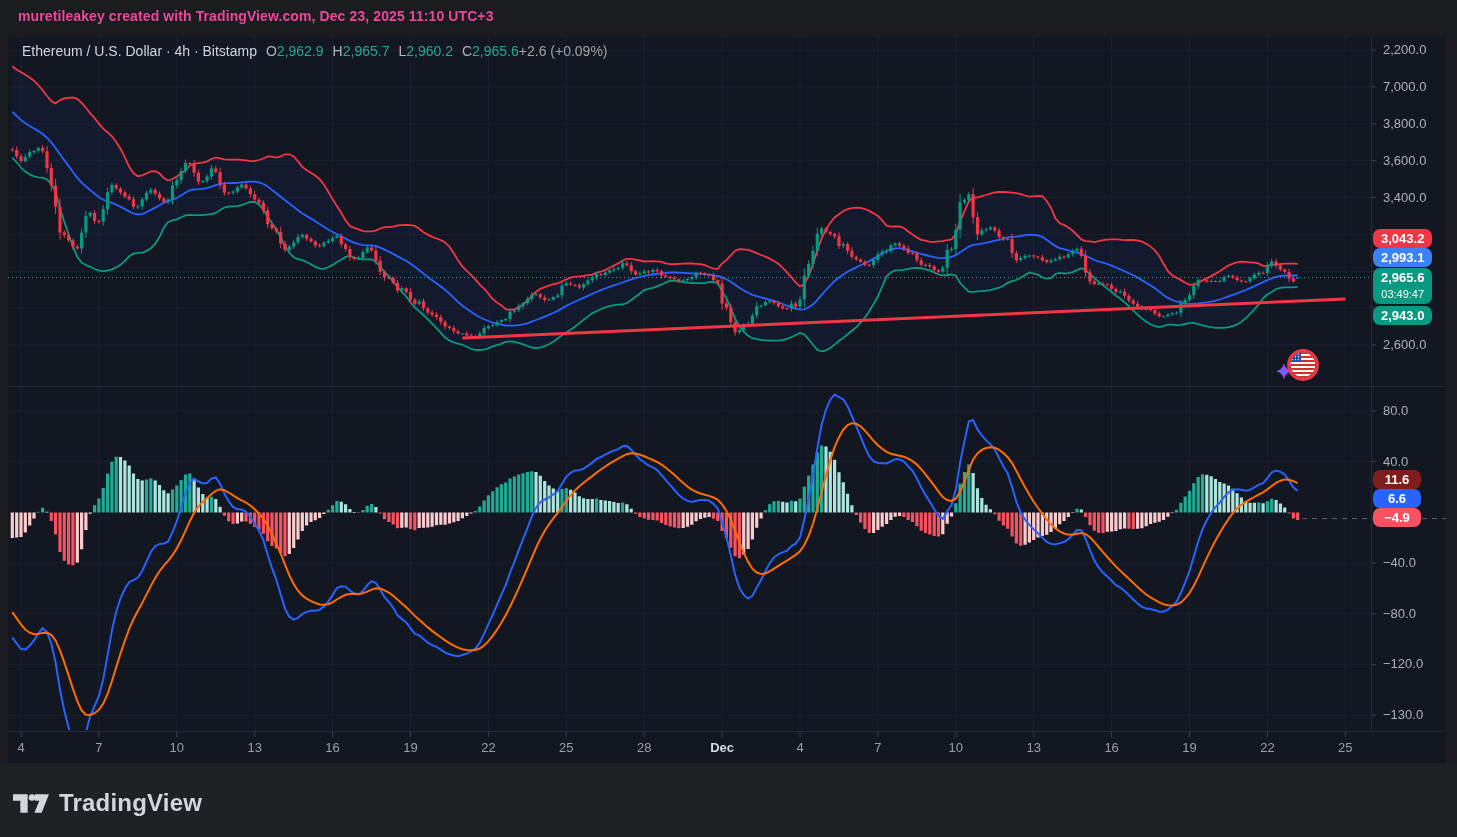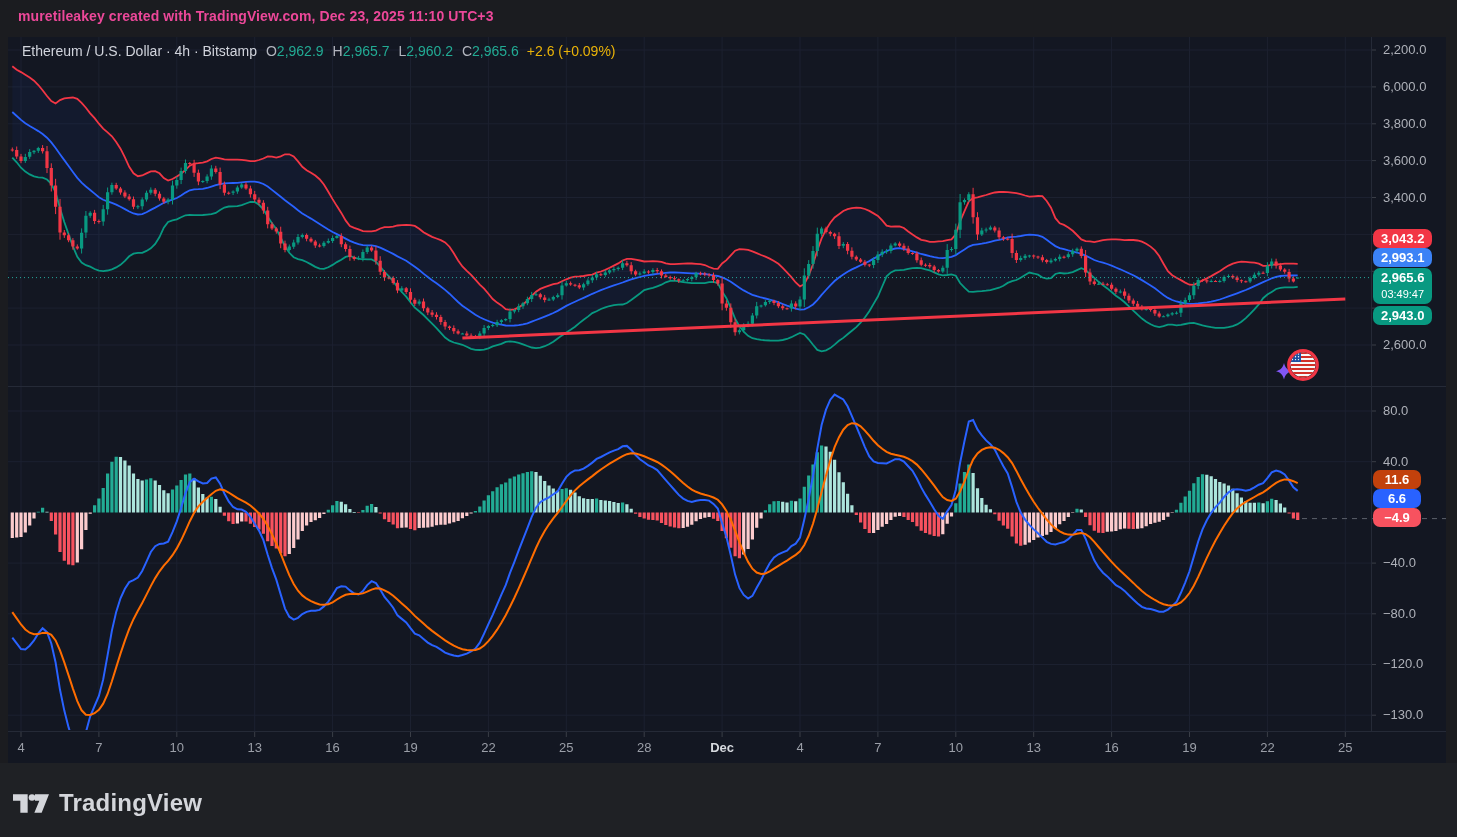--- a/index.html
+++ b/index.html
@@ -15,21 +15,21 @@
     position:absolute;left:18px;top:8px;
     font-size:14px;font-weight:700;color:#ec4899;letter-spacing:.1px;
   }
   .legend{
     position:absolute;left:22px;top:43px;height:18px;
     font-size:14px;color:#d1d4dc;white-space:nowrap;z-index:6;
   }
   .legend .ohlc-item{margin-left:9px;}
   .legend .ohlc-label{color:#b2b5be;}
   .legend .ohlc-value{color:#22ab94;}
-  .legend .change{color:#eab308;margin-left:8px;}
+  .legend .change{color:#a3a3a3;margin-left:0;}
   svg.canvas{position:absolute;left:0;top:0;z-index:2;}
   .right-axis{
     position:absolute;left:1371px;top:37px;width:75px;height:694px;z-index:5;
   }
   .axis-label{
     position:absolute;left:12px;height:16px;line-height:16px;
     font-size:13px;color:#aeb1b9;white-space:nowrap;
   }
   .time-axis{
     position:absolute;left:8px;top:731px;width:1363px;height:32px;z-index:5;
@@ -168,25 +168,25 @@
 </div>
 
 <div class="right-axis" id="right-axis">
   <div class="badge" style="top: 192px; background: rgb(242, 54, 69);">3,043.2</div>
   <div class="badge" style="top: 211px; background: #3b82f6;">2,993.1</div>
   <div class="badge double" style="top: 231px; background: rgb(8, 153, 129);">
     <div class="price-line">2,965.6</div>
     <div class="countdown-line">03:49:47</div>
   </div>
   <div class="badge" style="top: 269px; background: rgb(8, 153, 129);">2,943.0</div>
-  <div class="badge" style="top: 433px; background: #c2410c;">11.6</div>
+  <div class="badge" style="top: 433px; background: #7f1d1d;">11.6</div>
   <div class="badge" style="top: 452px; background: rgb(41, 98, 255);">6.6</div>
   <div class="badge" style="top: 471px; background: rgb(247, 82, 95);">−4.9</div>
 <div class="axis-label" style="top: 5px;">2,200.0</div>
-    <div class="axis-label" style="top: 41.875px;">6,000.0</div>
+    <div class="axis-label" style="top: 41.875px;">7,000.0</div>
     <div class="axis-label" style="top: 78.75px;">3,800.0</div>
     <div class="axis-label" style="top: 115.625px;">3,600.0</div>
     <div class="axis-label" style="top: 152.5px;">3,400.0</div>
     <div class="axis-label" style="top: 300px;">2,600.0</div>
     <div class="axis-label" style="top: 366.024px; text-align: center;">80.0</div>
     <div class="axis-label" style="top: 416.712px;">40.0</div>
     <div class="axis-label" style="top: 518.088px;">−40.0</div>
     <div class="axis-label" style="top: 568.776px;">−80.0</div>
     <div class="axis-label" style="top: 619.464px;">−120.0</div>
     <div class="axis-label" style="top: 670.152px;">−130.0</div>

